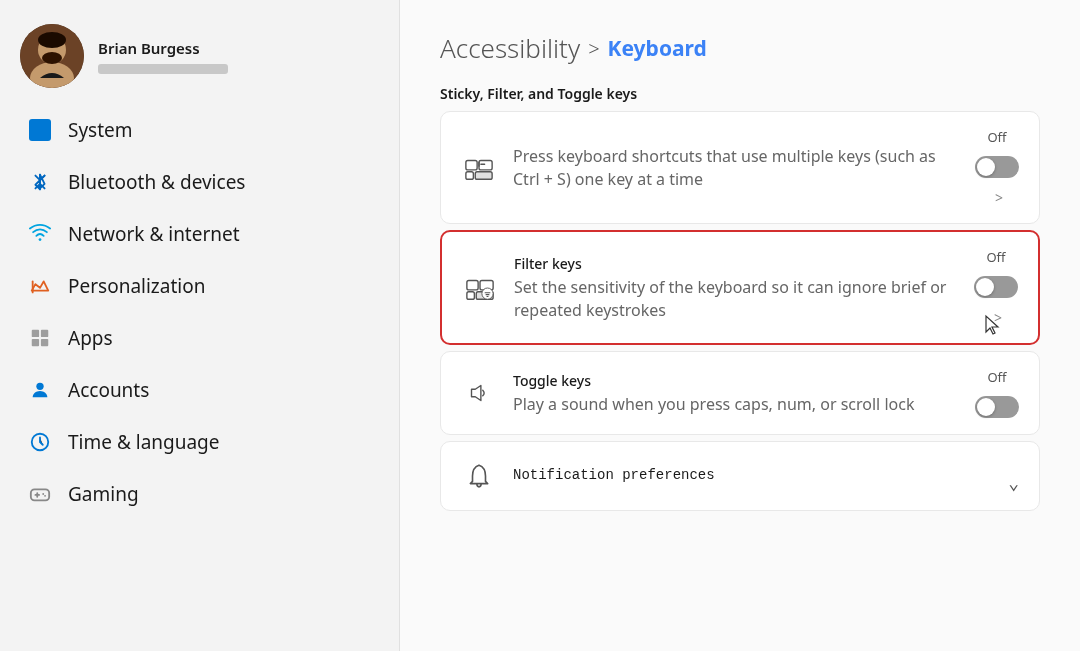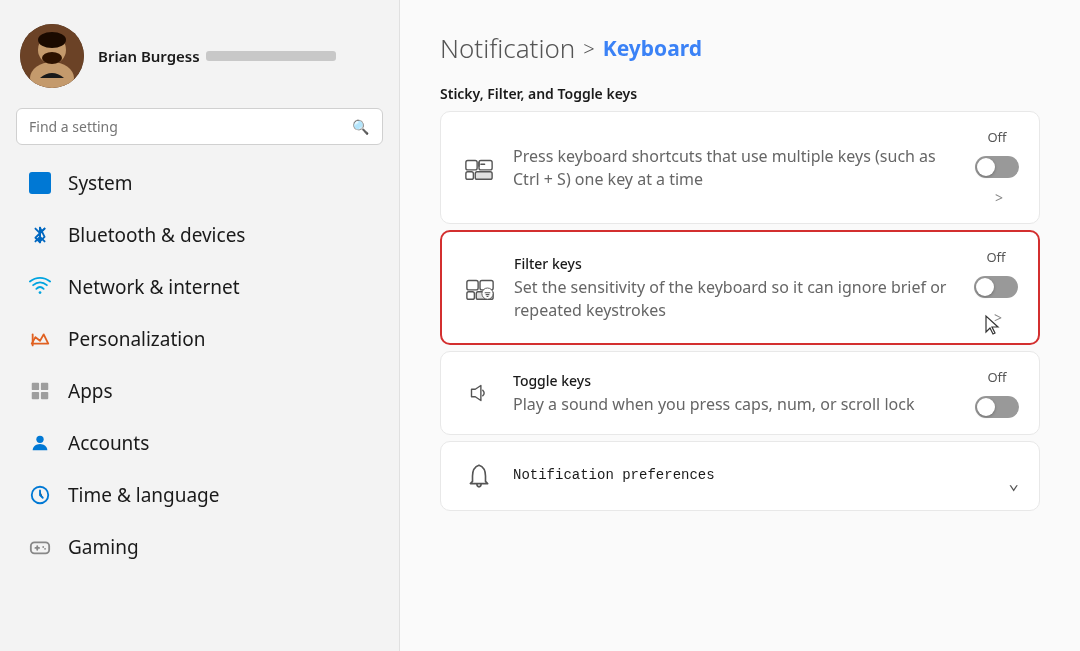--- a/index.html
+++ b/index.html
@@ -37,23 +37,22 @@
       background: #5a3e2b;
       overflow: hidden;
       flex-shrink: 0;
       display: flex;
       align-items: center;
       justify-content: center;
     }
 
     .user-info {
       display: flex;
-      flex-direction: row;
+      flex-direction: column;
       gap: 6px;
-      align-items: center;
     }
 
     .user-name {
       font-size: 15px;
       font-weight: 600;
       color: #1a1a1a;
     }
 
     .user-email-bar {
       width: 130px;
@@ -294,24 +293,20 @@
 
         <path d="M 20 54 Q 32 44 44 54" fill="#1a1a1a"></path>
       </svg>
     </div>
     <div class="user-info">
       <span class="user-name">Brian Burgess</span>
       <div class="user-email-bar"></div>
     </div>
   </div>
 
-  <div class="search-box">
-    <input class="search-input" type="text" placeholder="Find a setting" style="">
-    <span class="search-icon-container">🔍</span>
-  </div>
 
   <div class="nav-item">
     <div class="nav-icon">
       <div class="system-icon-box"></div>
     </div>
     <span class="nav-label">System</span>
   </div>
 
   <div class="nav-item">
     <div class="nav-icon">
@@ -388,21 +383,21 @@
       </svg>
     </div>
     <span class="nav-label">Gaming</span>
   </div>
 
 </div>
 
 <div class="main">
 
   <div class="breadcrumb">
-    <span class="breadcrumb-parent">Notification</span>
+    <span class="breadcrumb-parent">Accessibility</span>
     <span class="breadcrumb-separator">&gt;</span>
     <span class="breadcrumb-current">Keyboard</span>
   </div>
 
   <div class="section-title">Sticky, Filter, and Toggle keys</div>
 
   <div class="settings-card">
     <div class="setting-row">
       <div class="setting-icon">
         <svg width="30" height="30" viewBox="0 0 32 32">

